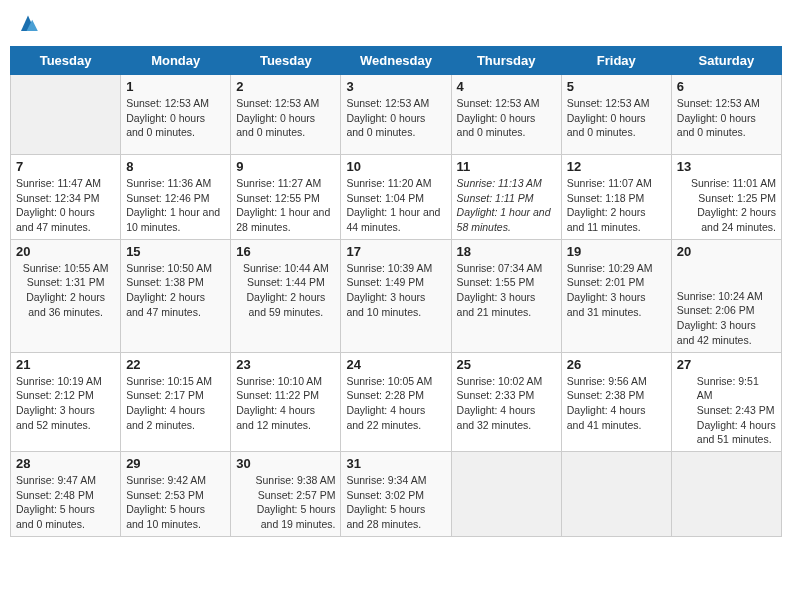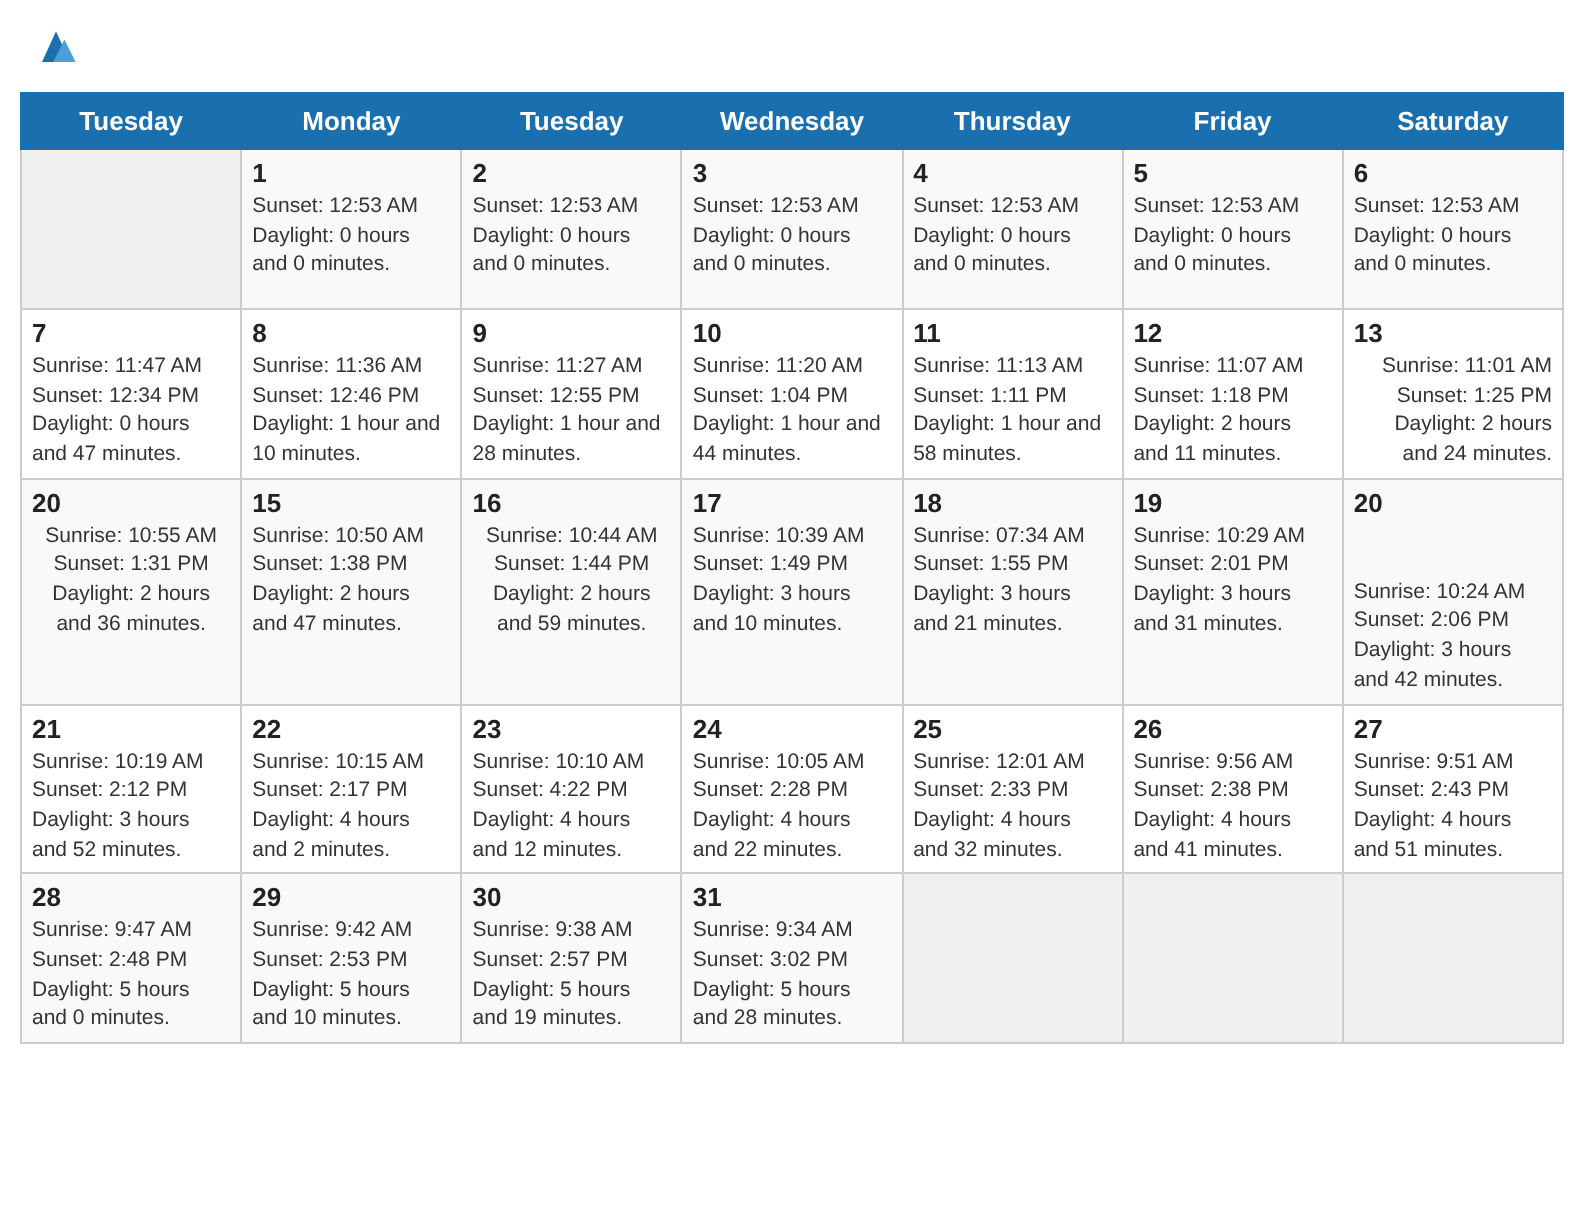--- a/index.html
+++ b/index.html
@@ -190,21 +190,21 @@
         </td>
         <td>
           <span class="day-number">10</span>
           <div class="day-info" style="white-space: pre-wrap;">Sunrise: 11:20 AM
 Sunset: 1:04 PM
 Daylight: 1 hour and
 44 minutes.</div>
         </td>
         <td>
           <span class="day-number">11</span>
-          <div class="day-info" style="white-space: pre-wrap;">Sunrise: 11:13 AM
+          <div class="day-info" style="white-space: pre-wrap; font-style: italic;">Sunrise: 11:13 AM
 Sunset: 1:11 PM
 Daylight: 1 hour and
 58 minutes.</div>
         </td>
         <td>
           <span class="day-number">12</span>
           <div class="day-info" style="white-space: pre-wrap;">Sunrise: 11:07 AM
 Sunset: 1:18 PM
 Daylight: 2 hours
 and 11 minutes.</div>
@@ -279,48 +279,48 @@
         <td>
           <span class="day-number">22</span>
           <div class="day-info" style="white-space: pre-wrap;">Sunrise: 10:15 AM
 Sunset: 2:17 PM
 Daylight: 4 hours
 and 2 minutes.</div>
         </td>
         <td>
           <span class="day-number">23</span>
           <div class="day-info" style="white-space: pre-wrap;">Sunrise: 10:10 AM
-Sunset: 4:22 PM
+Sunset: 11:22 PM
 Daylight: 4 hours
 and 12 minutes.</div>
         </td>
         <td>
           <span class="day-number">24</span>
           <div class="day-info" style="white-space: pre-wrap;">Sunrise: 10:05 AM
 Sunset: 2:28 PM
 Daylight: 4 hours
 and 22 minutes.</div>
         </td>
         <td>
           <span class="day-number">25</span>
-          <div class="day-info" style="white-space: pre-wrap;">Sunrise: 12:01 AM
+          <div class="day-info" style="white-space: pre-wrap;">Sunrise: 10:02 AM
 Sunset: 2:33 PM
 Daylight: 4 hours
 and 32 minutes.</div>
         </td>
         <td>
           <span class="day-number">26</span>
           <div class="day-info" style="white-space: pre-wrap;">Sunrise: 9:56 AM
 Sunset: 2:38 PM
 Daylight: 4 hours
 and 41 minutes.</div>
         </td>
         <td>
           <span class="day-number">27</span>
-          <div class="day-info" style="white-space: pre-wrap;">Sunrise: 9:51 AM
+          <div class="day-info" style="white-space: pre-wrap; margin-left: 20px;">Sunrise: 9:51 AM
 Sunset: 2:43 PM
 Daylight: 4 hours
 and 51 minutes.</div>
         </td>
       </tr>
       <tr>
         <td>
           <span class="day-number">28</span>
           <div class="day-info" style="white-space: pre-wrap;">Sunrise: 9:47 AM
 Sunset: 2:48 PM
@@ -329,21 +329,21 @@
         </td>
         <td>
           <span class="day-number">29</span>
           <div class="day-info" style="white-space: pre-wrap;">Sunrise: 9:42 AM
 Sunset: 2:53 PM
 Daylight: 5 hours
 and 10 minutes.</div>
         </td>
         <td>
           <span class="day-number">30</span>
-          <div class="day-info" style="white-space: pre-wrap;">Sunrise: 9:38 AM
+          <div class="day-info" style="white-space: pre-wrap; text-align: right;">Sunrise: 9:38 AM
 Sunset: 2:57 PM
 Daylight: 5 hours
 and 19 minutes.</div>
         </td>
         <td>
           <span class="day-number">31</span>
           <div class="day-info" style="white-space: pre-wrap;">Sunrise: 9:34 AM
 Sunset: 3:02 PM
 Daylight: 5 hours
 and 28 minutes.</div>

